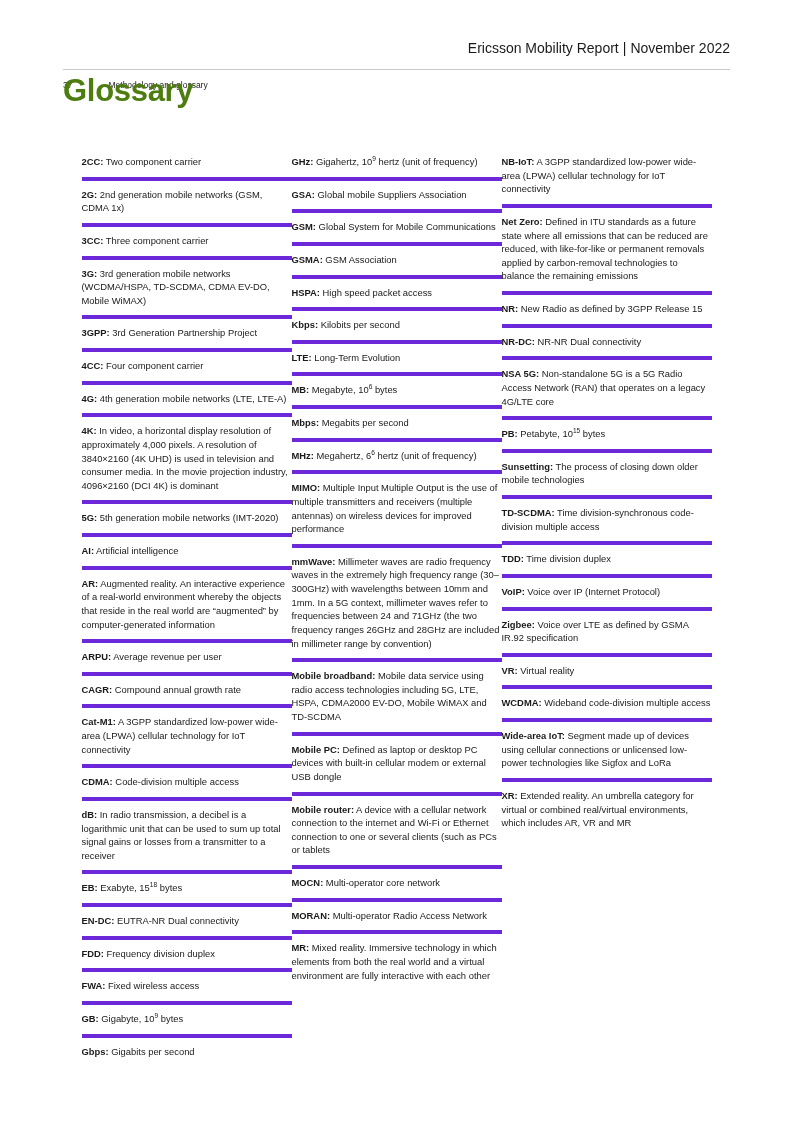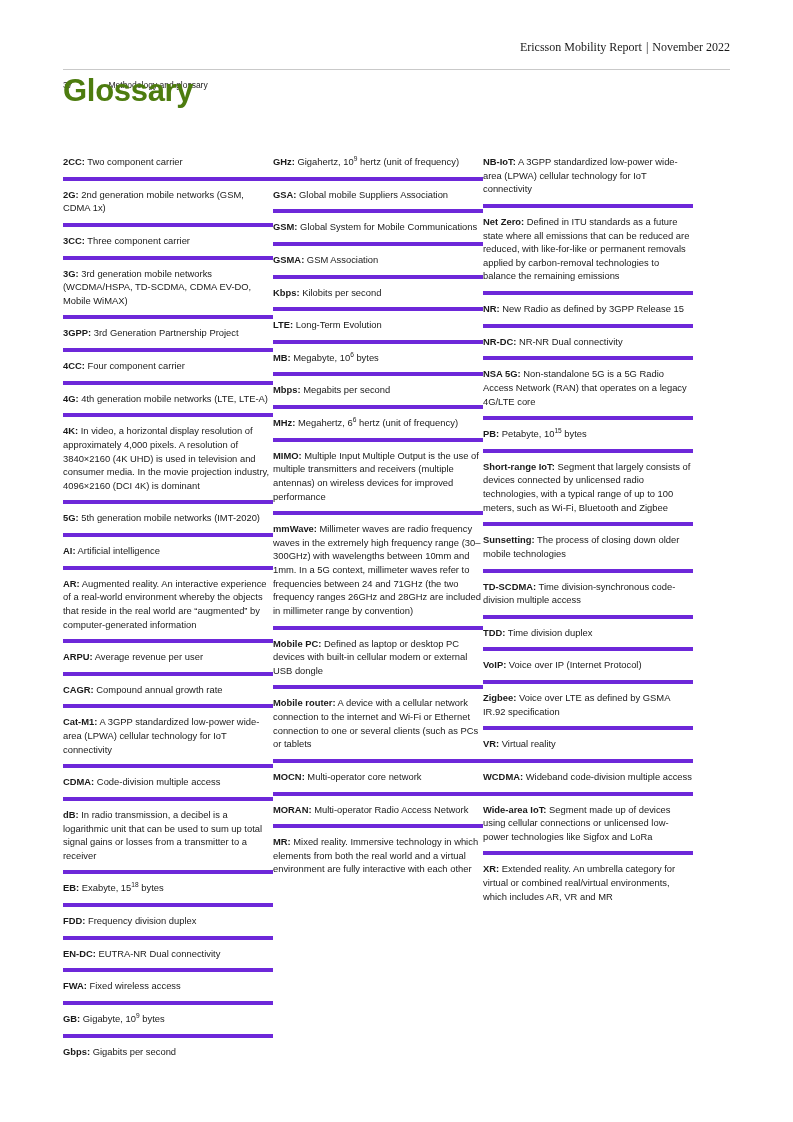--- a/index.html
+++ b/index.html
@@ -45,24 +45,23 @@
     font-size: 8.5px;
     margin-right: 36px;
     color: #1a1a1a;
     margin-top: 40px;
   }
   .header-section {
     font-size: 8.5px;
     color: #1a1a1a;
   }
   .header-right {
-    font-size: 12px;
+    font-size: 14px;
     color: #1a1a1a;
     white-space: nowrap;
-    font-family: Liberation Serif, serif;
   }
   .header-sep {
     padding: 0 4px;
   }
   
   .page-title {
     position: absolute;
     top: 73px;
     left: 63px;
     font-size: 31px;
@@ -70,21 +69,21 @@
     letter-spacing: -0.3px;
     color: #4d7c0f;
   }
   
   .columns {
     position: absolute;
     top: 155px;
     left: 63px;
     width: 667px;
     display: flex;
-    justify-content: flex-start;
+    justify-content: center;
   }
   .column {
     width: 210px;
   }
   .entry {
     border-top: 4px solid #6d28d9;
     padding: 7px 0 8px 0;
     font-size: 9.4px;
     line-height: 1.45;
     color: #1a1a1a;
@@ -134,52 +133,53 @@
         <div class="entry"><span class="term">4K:</span><span class="def"> In video, a horizontal display resolution of approximately 4,000 pixels. A resolution of 3840×2160 (4K UHD) is used in television and consumer media. In the movie projection industry, 4096×2160 (DCI 4K) is dominant</span></div>
         <div class="entry"><span class="term">5G:</span><span class="def"> 5th generation mobile networks (IMT-2020)</span></div>
         <div class="entry"><span class="term">AI:</span><span class="def"> Artificial intelligence</span></div>
         <div class="entry"><span class="term">AR:</span><span class="def"> Augmented reality. An interactive experience of a real-world environment whereby the objects that reside in the real world are “augmented” by computer-generated information</span></div>
         <div class="entry"><span class="term">ARPU:</span><span class="def"> Average revenue per user</span></div>
         <div class="entry"><span class="term">CAGR:</span><span class="def"> Compound annual growth rate</span></div>
         <div class="entry"><span class="term">Cat-M1:</span><span class="def"> A 3GPP standardized low-power wide-area (LPWA) cellular technology for IoT connectivity</span></div>
         <div class="entry"><span class="term">CDMA:</span><span class="def"> Code-division multiple access</span></div>
         <div class="entry"><span class="term">dB:</span><span class="def"> In radio transmission, a decibel is a logarithmic unit that can be used to sum up total signal gains or losses from a transmitter to a receiver</span></div>
         <div class="entry"><span class="term">EB:</span><span class="def"> Exabyte, 15</span><sup>18</sup><span class="def"> bytes</span></div>
+        <div class="entry"><span class="term">EN-DC:</span><span class="def"> EUTRA-NR Dual connectivity</span></div>
         <div class="entry"><span class="term">FDD:</span><span class="def"> Frequency division duplex</span></div>
-        <div class="entry"><span class="term">EN-DC:</span><span class="def"> EUTRA-NR Dual connectivity</span></div>
         <div class="entry"><span class="term">FWA:</span><span class="def"> Fixed wireless access</span></div>
         <div class="entry"><span class="term">GB:</span><span class="def"> Gigabyte, 10</span><sup>9</sup><span class="def"> bytes</span></div>
         <div class="entry"><span class="term">Gbps:</span><span class="def"> Gigabits per second</span></div>
       </div>
     <div class="column" id="col1">
         <div class="entry"><span class="term">GHz:</span><span class="def"> Gigahertz, 10</span><sup>9</sup><span class="def"> hertz (unit of frequency)</span></div>
         <div class="entry"><span class="term">GSA:</span><span class="def"> Global mobile Suppliers Association</span></div>
         <div class="entry"><span class="term">GSM:</span><span class="def"> Global System for Mobile Communications</span></div>
         <div class="entry"><span class="term">GSMA:</span><span class="def"> GSM Association</span></div>
+        <div class="entry"><span class="term">HSPA:</span><span class="def"> High speed packet access</span></div>
         <div class="entry"><span class="term">Kbps:</span><span class="def"> Kilobits per second</span></div>
         <div class="entry"><span class="term">LTE:</span><span class="def"> Long-Term Evolution</span></div>
         <div class="entry"><span class="term">MB:</span><span class="def"> Megabyte, 10</span><sup>6</sup><span class="def"> bytes</span></div>
         <div class="entry"><span class="term">Mbps:</span><span class="def"> Megabits per second</span></div>
         <div class="entry"><span class="term">MHz:</span><span class="def"> Megahertz, 6</span><sup>6</sup><span class="def"> hertz (unit of frequency)</span></div>
         <div class="entry"><span class="term">MIMO:</span><span class="def"> Multiple Input Multiple Output is the use of multiple transmitters and receivers (multiple antennas) on wireless devices for improved performance</span></div>
         <div class="entry"><span class="term">mmWave:</span><span class="def"> Millimeter waves are radio frequency waves in the extremely high frequency range (30–300GHz) with wavelengths between 10mm and 1mm. In a 5G context, millimeter waves refer to frequencies between 24 and 71GHz (the two frequency ranges 26GHz and 28GHz are included in millimeter range by convention)</span></div>
+        <div class="entry"><span class="term">Mobile broadband:</span><span class="def"> Mobile data service using radio access technologies including 5G, LTE, HSPA, CDMA2000 EV-DO, Mobile WiMAX and TD-SCDMA</span></div>
         <div class="entry"><span class="term">Mobile PC:</span><span class="def"> Defined as laptop or desktop PC devices with built-in cellular modem or external USB dongle</span></div>
         <div class="entry"><span class="term">Mobile router:</span><span class="def"> A device with a cellular network connection to the internet and Wi-Fi or Ethernet connection to one or several clients (such as PCs or tablets</span></div>
         <div class="entry"><span class="term">MOCN:</span><span class="def"> Multi-operator core network</span></div>
         <div class="entry"><span class="term">MORAN:</span><span class="def"> Multi-operator Radio Access Network</span></div>
         <div class="entry"><span class="term">MR:</span><span class="def"> Mixed reality. Immersive technology in which elements from both the real world and a virtual environment are fully interactive with each other</span></div>
       </div>
     <div class="column" id="col2">
         <div class="entry"><span class="term">NB-IoT:</span><span class="def"> A 3GPP standardized low-power wide-area (LPWA) cellular technology for IoT connectivity</span></div>
         <div class="entry"><span class="term">Net Zero:</span><span class="def"> Defined in ITU standards as a future state where all emissions that can be reduced are reduced, with like-for-like or permanent removals applied by carbon-removal technologies to balance the remaining emissions</span></div>
         <div class="entry"><span class="term">NR:</span><span class="def"> New Radio as defined by 3GPP Release 15</span></div>
         <div class="entry"><span class="term">NR-DC:</span><span class="def"> NR-NR Dual connectivity</span></div>
         <div class="entry"><span class="term">NSA 5G:</span><span class="def"> Non-standalone 5G is a 5G Radio Access Network (RAN) that operates on a legacy 4G/LTE core</span></div>
         <div class="entry"><span class="term">PB:</span><span class="def"> Petabyte, 10</span><sup>15</sup><span class="def"> bytes</span></div>
-        <div class="entry"><span class="term">Short-range IoT:</span><span class="def"> Segment that largely consists of devices connected by unlicensed radio technologies, with a typical range of up to 100 meters, such as Wi-Fi, Bluetooth and Zigbee</span></div>
         <div class="entry"><span class="term">Sunsetting:</span><span class="def"> The process of closing down older mobile technologies</span></div>
         <div class="entry"><span class="term">TD-SCDMA:</span><span class="def"> Time division-synchronous code-division multiple access</span></div>
         <div class="entry"><span class="term">TDD:</span><span class="def"> Time division duplex</span></div>
         <div class="entry"><span class="term">VoIP:</span><span class="def"> Voice over IP (Internet Protocol)</span></div>
         <div class="entry"><span class="term">Zigbee:</span><span class="def"> Voice over LTE as defined by GSMA IR.92 specification</span></div>
         <div class="entry"><span class="term">VR:</span><span class="def"> Virtual reality</span></div>
         <div class="entry"><span class="term">WCDMA:</span><span class="def"> Wideband code-division multiple access</span></div>
         <div class="entry"><span class="term">Wide-area IoT:</span><span class="def"> Segment made up of devices using cellular connections or unlicensed low-power technologies like Sigfox and LoRa</span></div>
         <div class="entry"><span class="term">XR:</span><span class="def"> Extended reality. An umbrella category for virtual or combined real/virtual environments, which includes AR, VR and MR</span></div>
       </div>

